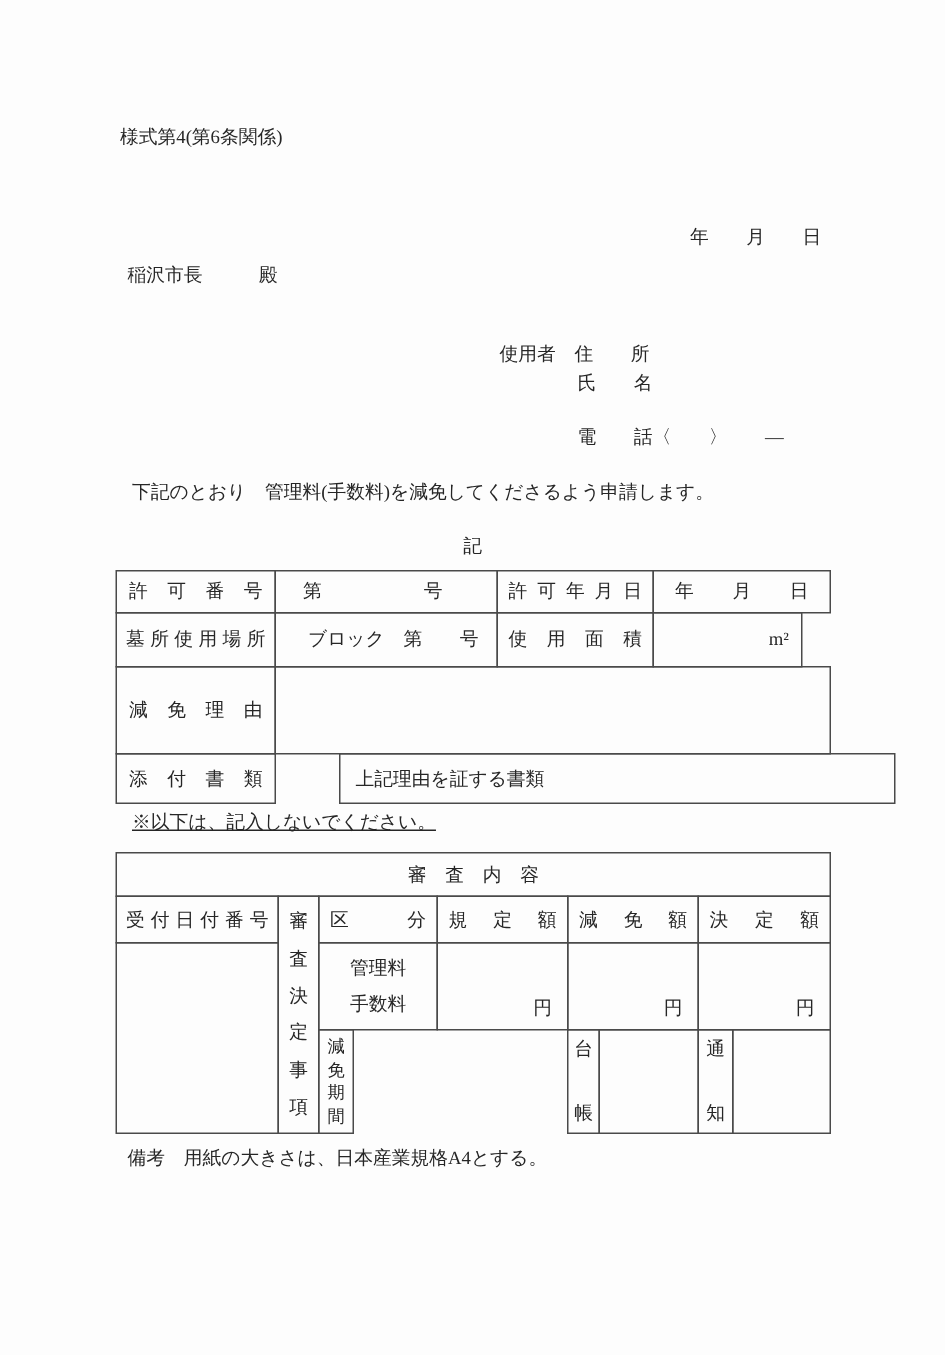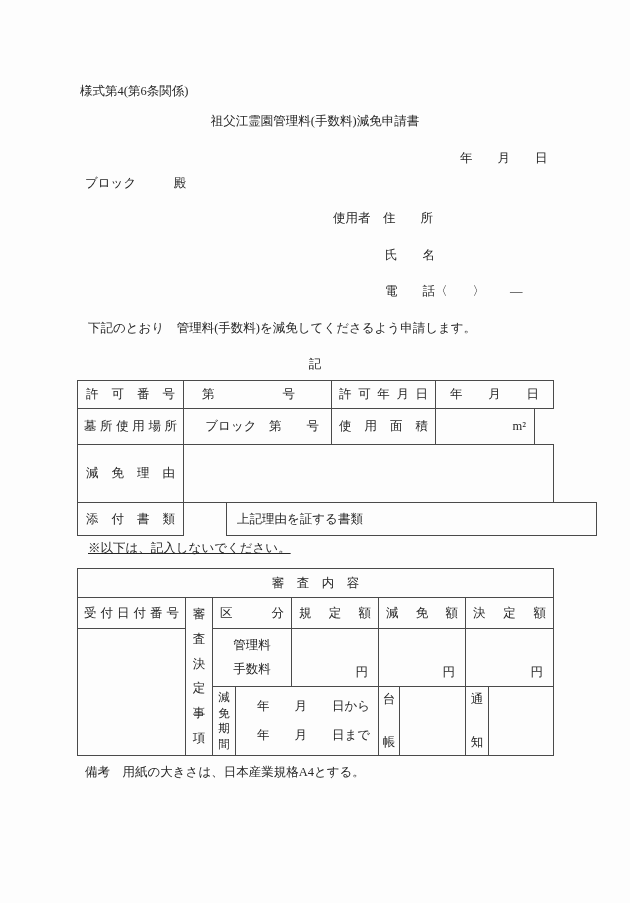--- a/index.html
+++ b/index.html
@@ -30,25 +30,24 @@
   .money{align-items:flex-end;justify-content:flex-end;padding:0 10px 5px 0;}
   .twolines{flex-direction:column;justify-content:space-evenly;align-items:center;white-space:pre;}
   .datelines{flex-direction:column;justify-content:space-evenly;align-items:flex-end;padding-right:8px;}
 </style>
 </head>
 <body>
 
 <div class="page">
 
   <div class="abs" style="left:80px;top:83px;">様式第4(第6条関係)</div>
-  <div class="center-line" style="top:113px;">祖父江霊園管理料(手数料)減免申請書</div>
   <div class="abs" style="left:460px;top:150px;">年　　月　　日</div>
-  <div class="abs" style="left:85px;top:175px;">ブロック　　　殿</div>
+  <div class="abs" style="left:85px;top:175px;">稲沢市長　　　殿</div>
 
-  <div class="abs" style="left:333px;top:210px;">使用者　住　　所</div>
+  <div class="abs" style="left:333px;top:228px;">使用者　住　　所</div>
   <div class="abs" style="left:385px;top:247px;">氏　　名</div>
   <div class="abs" style="left:385px;top:283px;">電　　話〈　　〉　　―</div>
 
   <div class="abs" style="left:88px;top:320px;">下記のとおり　管理料(手数料)を減免してくださるよう申請します。</div>
   <div class="center-line" style="top:356px;">記</div>
 
   <div class="tbl" style="left:77px;top:380px;width:477px;height:156px;">
     <div class="cell cj" style="left:0;top:0;width:107px;height:29px;padding:0 8px;"><span>許</span><span>可</span><span>番</span><span>号</span></div>
     <div class="cell cj" style="left:106px;top:0;width:149px;height:29px;padding:0 36px 0 18px;">
       <span>第</span>
@@ -86,24 +85,20 @@
 
     <div class="cell twolines" style="left:135px;top:60px;width:80px;height:59px;">
       <span>管理料</span>
       <span>手数料</span>
     </div>
     <div class="cell money" style="left:214px;top:60px;width:88px;height:59px;">円</div>
     <div class="cell money" style="left:301px;top:60px;width:88px;height:59px;">円</div>
     <div class="cell money" style="left:388px;top:60px;width:89px;height:59px;">円</div>
 
     <div class="cell vert" style="left:135px;top:118px;width:24px;height:70px;padding:3px 0;font-size:11.5px;"><span>減</span><span>免</span><span>期</span><span>間</span></div>
-    <div class="cell datelines" style="left:158px;top:118px;width:144px;height:70px;">
-      <span>年　　月　　日から</span>
-      <span>年　　月　　日まで</span>
-    </div>
     <div class="cell vert" style="left:301px;top:118px;width:22px;height:70px;padding:4px 0;"><span>台</span><span>帳</span></div>
     <div class="cell" style="left:322px;top:118px;width:67px;height:70px;"></div>
     <div class="cell vert" style="left:388px;top:118px;width:24px;height:70px;padding:4px 0;"><span>通</span><span>知</span></div>
     <div class="cell" style="left:411px;top:118px;width:66px;height:70px;"></div>
   </div>
 
   <div class="abs" style="left:85px;top:764px;">備考　用紙の大きさは、日本産業規格A4とする。</div>
 
 </div>
 

